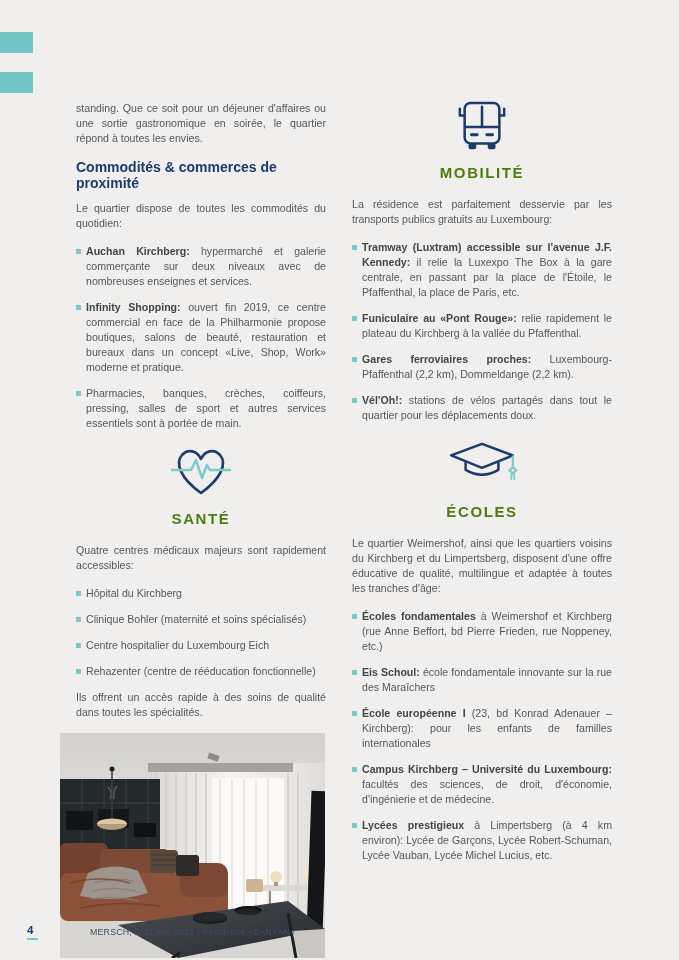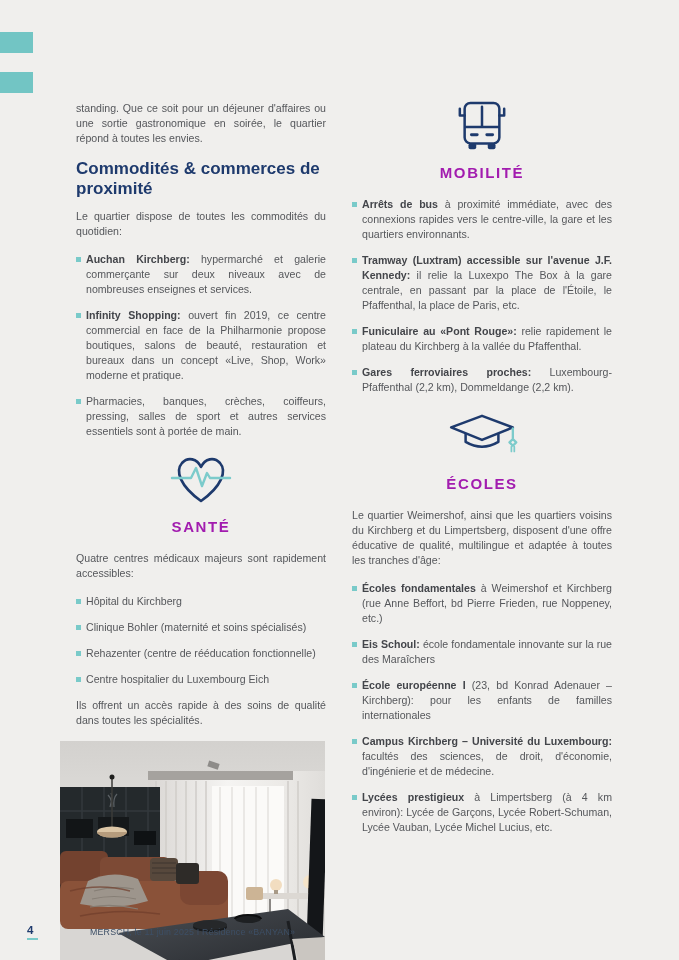--- a/index.html
+++ b/index.html
@@ -12,30 +12,30 @@
   }
   .deco-rect{position:absolute;left:0;width:33px;height:21px;background:#72c5c4;}
   .deco-1{top:32px;}
   .deco-2{top:72px;}
 
   .col{position:absolute;top:12px;}
   .col-left{left:76px;width:250px;}
   .col-right{left:352px;width:260px;}
 
   p{font-size:10.6px;line-height:15px;text-align:justify;margin:0 0 13px;}
-  .h3{color:#1e3a6d;font-size:17px;font-weight:bold;margin:6px 0 10px;text-align:left;}
+  .h3{color:#1e3a6d;font-size:14px;font-weight:bold;margin:6px 0 10px;text-align:left;}
   b{color:#43454a;}
 
   .bi{display:flex;margin-bottom:11px;}
   .sq{flex:none;width:5px;height:5px;background:#79cac9;margin-top:5px;}
   .bt{flex:1;margin-left:5px;font-size:10.6px;line-height:15px;text-align:justify;}
 
   .icon-wrap{display:flex;justify-content:center;}
   .section-title{
-    color:#a21caf;font-size:15px;font-weight:bold;letter-spacing:1.6px;
+    color:#4d7c0f;font-size:15px;font-weight:bold;letter-spacing:1.6px;
     text-align:center;margin:10px 0 16px;
   }
 
   .intro-spacer{height:89px;}
   .r-spacer{height:88px;}
 
   .photo{margin:8px 0 0 -16px;width:265px;height:225px;display:block;}
   .caption{font-size:15px;line-height:13px;color:#6f7074;text-align:left;margin:6px 0 0 -16px;width:250px;}
 
   .footer{position:absolute;left:0;top:920px;width:679px;height:30px;}
@@ -85,25 +85,25 @@
       <div class="bi">
         <span class="sq"></span>
         <span class="bt">Hôpital du Kirchberg</span>
       </div>
       <div class="bi">
         <span class="sq"></span>
         <span class="bt">Clinique Bohler (maternité et soins spécialisés)</span>
       </div>
       <div class="bi">
         <span class="sq"></span>
+        <span class="bt">Centre hospitalier du Luxembourg Eich</span>
+      </div>
+      <div class="bi">
+        <span class="sq"></span>
         <span class="bt">Rehazenter (centre de rééducation fonctionnelle)</span>
-      </div>
-      <div class="bi">
-        <span class="sq"></span>
-        <span class="bt">Centre hospitalier du Luxembourg Eich</span>
       </div>
     </div>
   <p>Ils offrent un accès rapide à des soins de qualité dans toutes les spécialités.</p>
 
   <svg class="photo" viewBox="0 0 265 225">
     <defs>
       <linearGradient id="ceil" x1="0" y1="0" x2="0" y2="1">
         <stop offset="0" stop-color="#d3d1ce"></stop>
           <stop offset="1" stop-color="#e3e1de"></stop>
       </linearGradient>
@@ -209,36 +209,37 @@
       <line class="nv" x1="13" y1="28" x2="47" y2="28"></line>
       <line class="nv" x1="19" y1="36" x2="25" y2="36" style="stroke-width:3"></line>
       <line class="nv" x1="35" y1="36" x2="41" y2="36" style="stroke-width:3"></line>
       <path class="nv" d="M12,16 h-5 v-7"></path>
       <path class="nv" d="M48,16 h5 v-7"></path>
       <rect x="16" y="45" width="8" height="6" rx="2" fill="#1e3a6d"></rect>
       <rect x="36" y="45" width="8" height="6" rx="2" fill="#1e3a6d"></rect>
     </svg>
   </div>
   <div class="section-title">MOBILITÉ</div>
-  <div>
-      <div class="bi">
-        <span class="sq"></span>
-        <span class="bt"><b>Arrêts de bus</b> à proximité immédiate, avec des connexions rapides vers le centre-ville, la gare et les quartiers environnants.</span>
-      </div>
+  <p>La résidence est parfaitement desservie par les transports publics gratuits au Luxembourg:</p>
+  <div>
       <div class="bi">
         <span class="sq"></span>
         <span class="bt"><b>Tramway (Luxtram) accessible sur l'avenue J.F. Kennedy:</b> il relie la Luxexpo The Box à la gare centrale, en passant par la place de l'Étoile, le Pfaffenthal, la place de Paris, etc.</span>
       </div>
       <div class="bi">
         <span class="sq"></span>
         <span class="bt"><b>Funiculaire au «Pont Rouge»:</b> relie rapidement le plateau du Kirchberg à la vallée du Pfaffenthal.</span>
       </div>
       <div class="bi">
         <span class="sq"></span>
         <span class="bt"><b>Gares ferroviaires proches:</b> Luxembourg-Pfaffenthal (2,2 km), Dommeldange (2,2 km).</span>
+      </div>
+      <div class="bi">
+        <span class="sq"></span>
+        <span class="bt"><b>Vél'Oh!:</b> stations de vélos partagés dans tout le quartier pour les déplacements doux.</span>
       </div>
     </div>
 
   <div class="icon-wrap" style="margin-top:16px;">
     <svg width="74" height="54" viewBox="0 0 76 56">
       <polygon class="nv" points="38,5 70,17 38,30 6,17"></polygon>
       <path class="nv" d="M21,24 v8 q17,10 34,0 v-8"></path>
       <path class="tl" d="M70,18 v10"></path>
       <polygon class="tl" points="70,29 73.5,32.5 70,36 66.5,32.5"></polygon>
       <path class="tl" d="M68.5,37 v5 M71.5,37 v5" style="stroke-width:1.8"></path>

